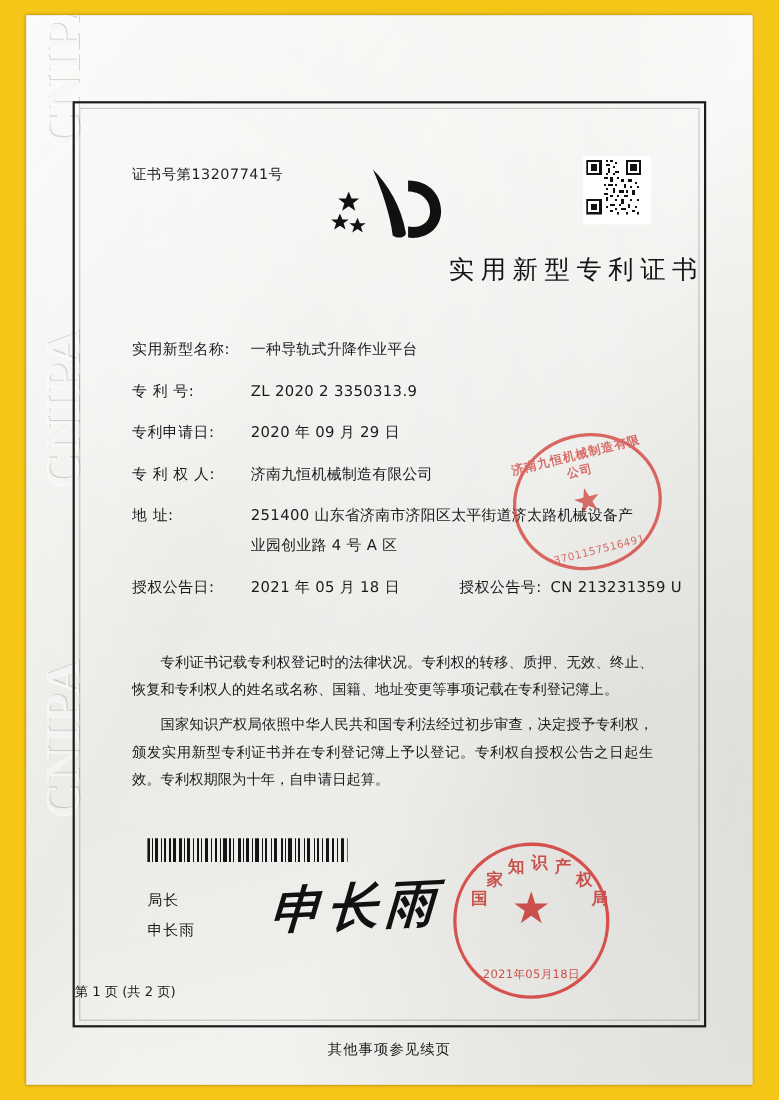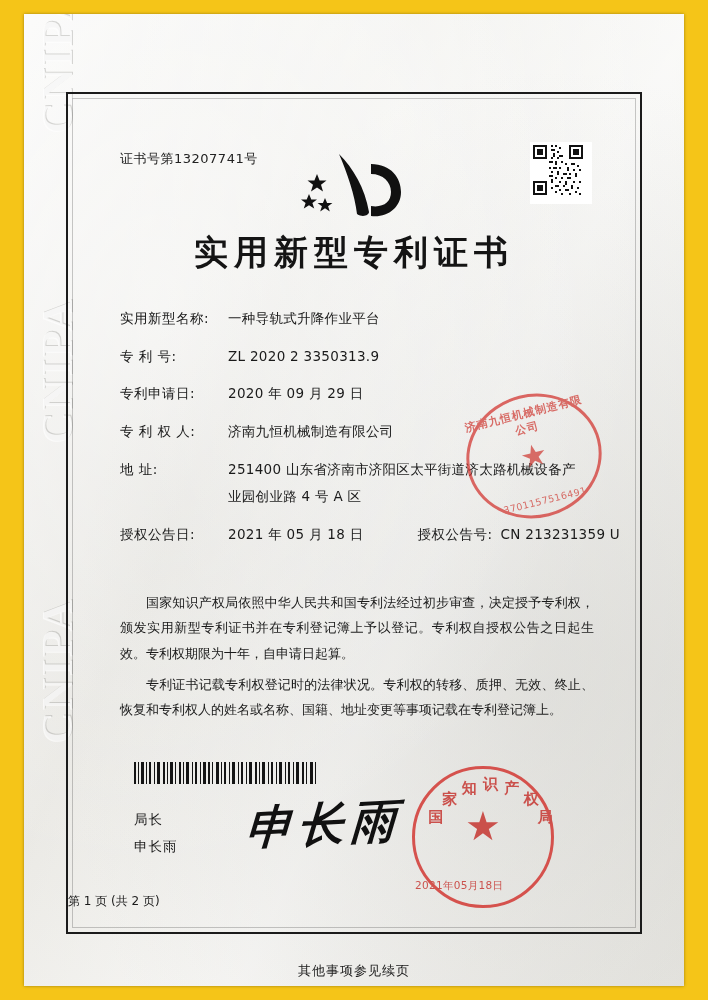--- a/index.html
+++ b/index.html
@@ -114,24 +114,24 @@
     top: 58px;
     height: 80px;
     display: flex;
     justify-content: center;
     align-items: flex-start;
   }
   .title {
     position: absolute;
     left: 0; right: 0;
     top: 136px;
-    text-align: center;
-    font-family: "DejaVu Sans", sans-serif;
-    font-weight: bold;
-    font-size: 34px;
+    text-align: right;
+    font-family: "DejaVu Sans", sans-serif;
+    font-weight: normal;
+    font-size: 23px;
     letter-spacing: 6px;
     color: #141414;
   }
 
   
   .fields {
     position: absolute;
     left: 52px;
     right: 32px;
     top: 212px;
@@ -252,20 +252,21 @@
     top: 42%;
     transform: translate(-50%,-50%);
     color: #c5302b;
     font-size: 40px;
     line-height: 1;
   }
   .seal-date {
     position: absolute;
     left: 0; right: 0;
     bottom: 12px;
+    text-align: center;
     font-family: "DejaVu Sans", sans-serif;
     font-size: 10.5px;
     color: #c5302b;
     letter-spacing: 0.3px;
     margin-top: 48px;
   }
 
   
   .seal-oval {
     position: absolute;
@@ -315,21 +316,21 @@
     left: 0; right: 0;
     bottom: 22px;
     text-align: left;
     font-family: "DejaVu Sans", sans-serif;
     font-size: 12px;
     color: #1a1a1a;
   }
   .footer-note {
     position: absolute;
     left: 0; right: 0;
-    bottom: 6px;
+    bottom: 23px;
     text-align: center;
     font-family: "DejaVu Sans", sans-serif;
     font-size: 13px;
     color: #1a1a1a;
     letter-spacing: 1px;
   }
 </style>
 </head>
 <body>
 
@@ -462,22 +463,22 @@
       <div class="addr-cont">业园创业路 4 号 A 区</div>
       <div class="field-row two-col">
         <span class="field-label">授权公告日:</span>
         <span class="field-value">2021 年 05 月 18 日</span>
         <span class="field-sub-label">授权公告号:</span>
         <span class="field-sub-value">CN 213231359 U</span>
       </div>
     </div>
 
     <div class="paras">
+      <p>专利证书记载专利权登记时的法律状况。专利权的转移、质押、无效、终止、恢复和专利权人的姓名或名称、国籍、地址变更等事项记载在专利登记簿上。</p>
       <p>国家知识产权局依照中华人民共和国专利法经过初步审查，决定授予专利权，颁发实用新型专利证书并在专利登记簿上予以登记。专利权自授权公告之日起生效。专利权期限为十年，自申请日起算。</p>
-      <p>专利证书记载专利权登记时的法律状况。专利权的转移、质押、无效、终止、恢复和专利权人的姓名或名称、国籍、地址变更等事项记载在专利登记簿上。</p>
     </div>
 
     <div class="barcode">
       <svg width="182" height="22" viewBox="0 0 182 22" shape-rendering="crispEdges">
         <rect width="182" height="22" fill="transparent"></rect>
         <g fill="#141414">
           <rect x="0" y="0" width="2" height="22"></rect>
             <rect x="4" y="0" width="1" height="22"></rect>
           <rect x="7" y="0" width="3" height="22"></rect>
             <rect x="12" y="0" width="1" height="22"></rect>

